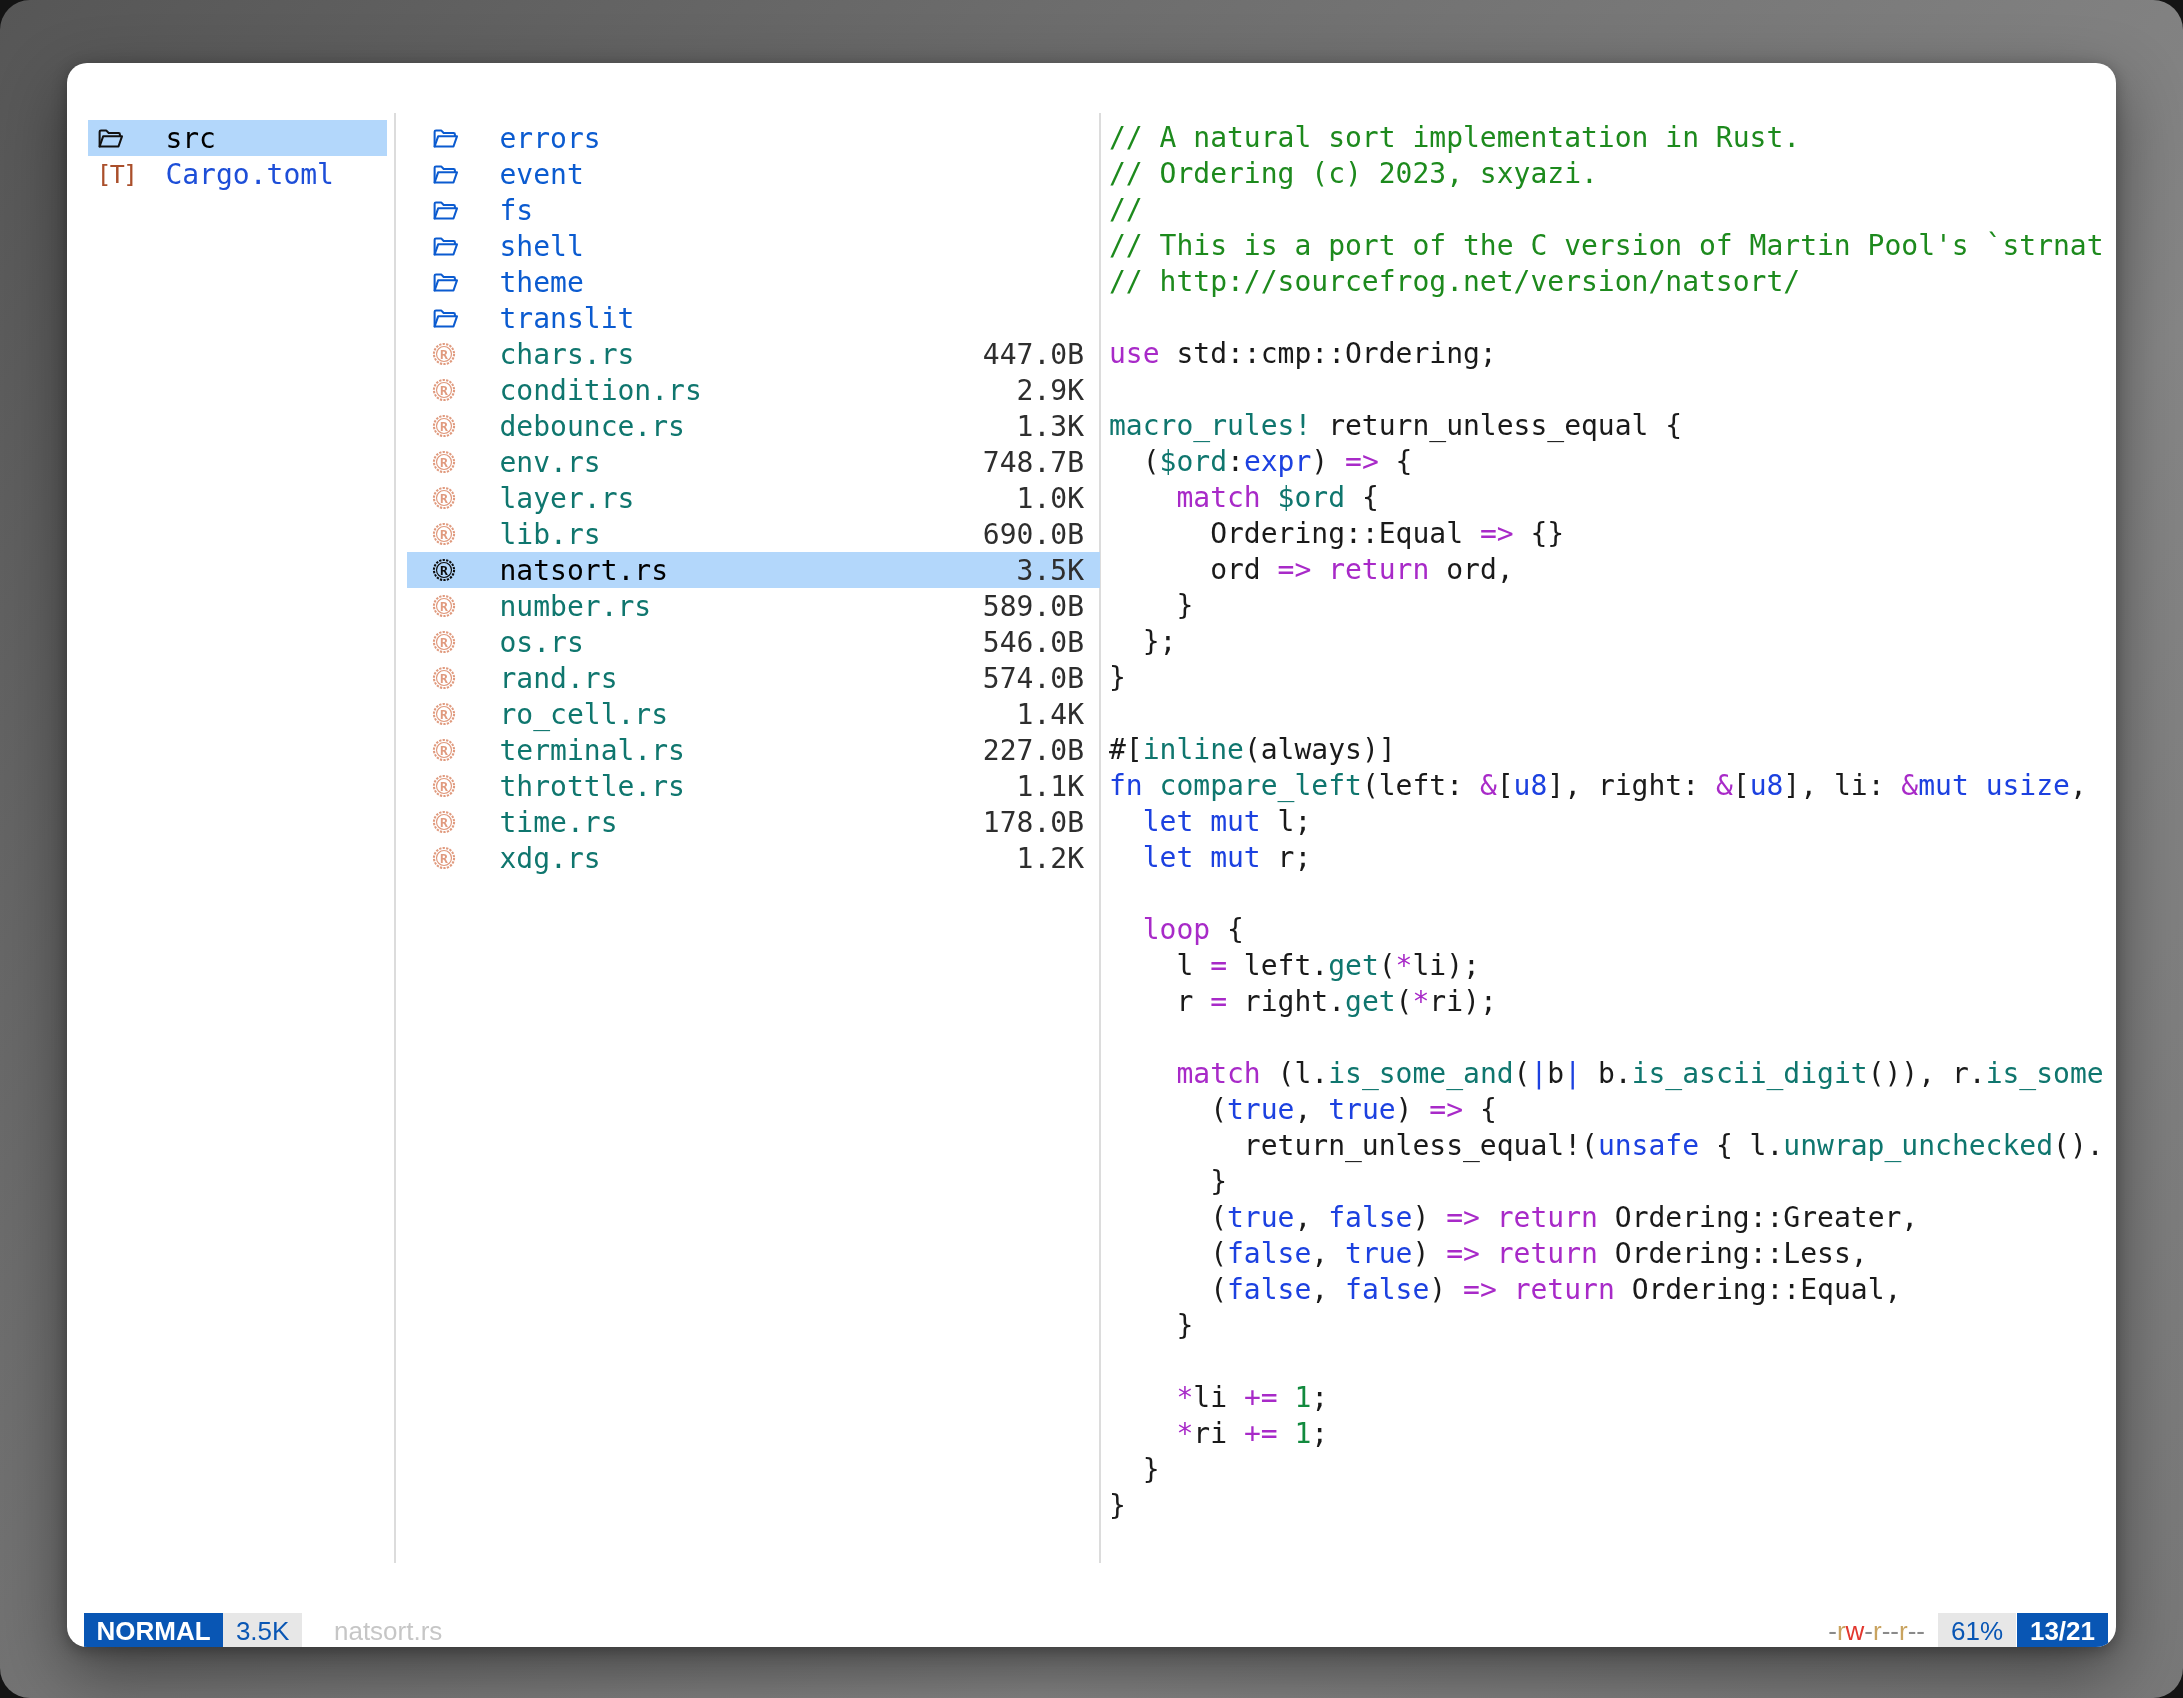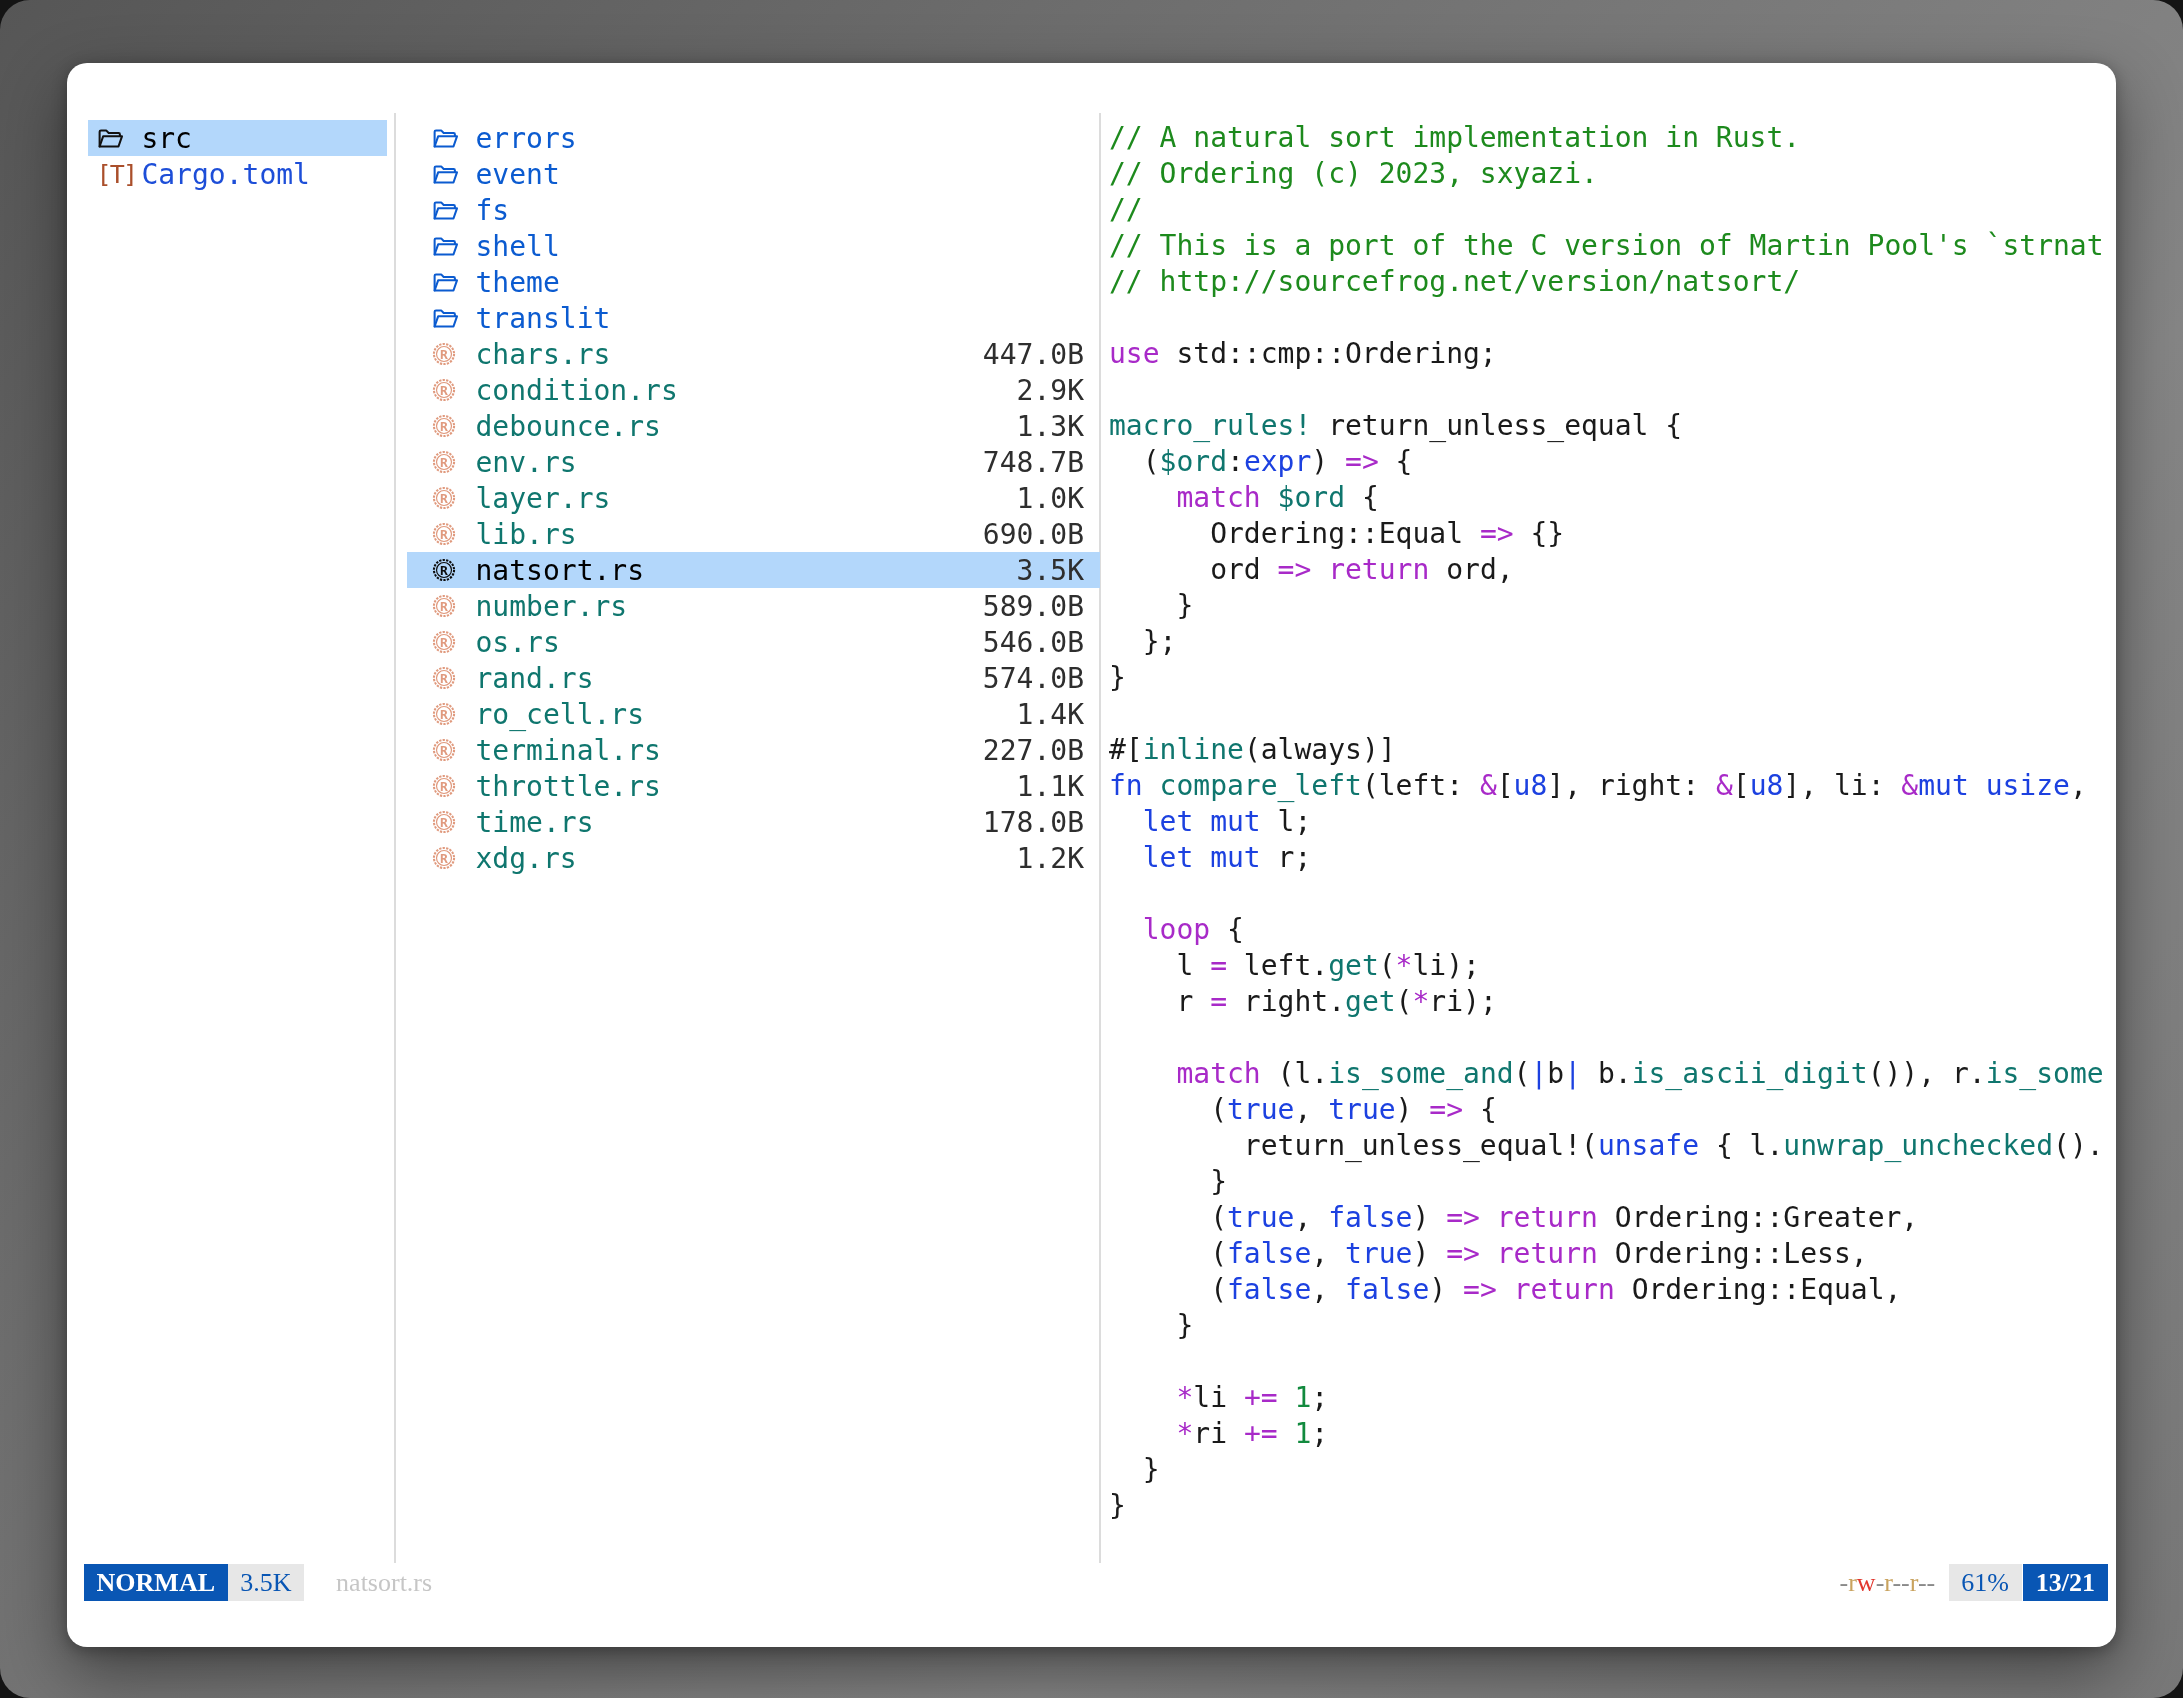--- a/index.html
+++ b/index.html
@@ -9,21 +9,21 @@
   .window{position:absolute;left:67px;top:63px;width:2049px;height:1584px;background:#ffffff;
     border-radius:20px;box-shadow:0 25px 67px rgba(0,0,0,.45),0 3.4px 15px rgba(0,0,0,.28);overflow:hidden;}
   .sep{position:absolute;top:50px;width:1.7px;height:1450px;background:#dcdcdc;}
   .sep-1{left:327px}.sep-2{left:1032px}
 
   .pane{position:absolute;top:57px;font-family:"DejaVu Sans Mono",monospace;font-size:28px;color:#1c1c1c;}
   .pane-parent{left:21px;width:299px;}
   .pane-current{left:340px;width:693px;}
   .pane-preview{left:1042px;width:1000px;height:1440px;overflow:hidden;}
 
-  .row{height:36px;display:flex;align-items:center;padding:0 16px 0 8.4px;box-sizing:border-box;}
+  .row{height:36px;display:flex;align-items:center;padding:0 16px 0 8.4px;box-sizing:border-box;gap:24px;}
   .pane-current .row{padding-left:23.5px;}
   .row.selected{background:#b3d7fb;}
   .row .icon{width:45px;flex:none;display:flex;align-items:center;}
   .row .label{white-space:pre;}
   .row .size{margin-left:auto;color:#2e2e2e;white-space:pre;}
   .row.folder{color:#0b5bd0;}
   .row.folder .label{color:#0b5bd0;}
   .row.file .icon{color:#e09a7e;}
   .row.file .label{color:#0f766e;}
   .row.file.selected .icon{color:#0d0d0d;}
@@ -34,22 +34,22 @@
   .pane-parent .row.selected .label{color:#000;}
 
   .code-line{height:36px;line-height:36px;white-space:pre;overflow:hidden;}
   .tok-d{color:#1a1a1a}
   .tok-c{color:#1d8a1d}
   .tok-k{color:#a82ac8}
   .tok-b{color:#1c41e0}
   .tok-f{color:#0f766e}
   .tok-n{color:#128a3e}
 
-  .statusbar{position:absolute;left:0;right:0;top:1501px;height:37px;display:flex;align-items:center;
-    padding:0 8.4px 0 17px;font-family:Liberation Serif, serif;font-size:26px;}
+  .statusbar{position:absolute;left:0;right:0;top:1550px;height:37px;display:flex;align-items:center;
+    padding:0 8.4px 0 17px;font-family:Liberation Sans, sans-serif;font-size:26px;}
   .chip{height:37px;display:flex;align-items:center;padding:0 12.6px;box-sizing:border-box;}
   .chip-blue{background:#0956b4;color:#ffffff;font-weight:bold;}
   .chip-gray{background:#e7e7e7;color:#0956b4;}
   .status-file{color:#c6c6c6;margin-left:32px;}
   .sb-spacer{flex:1;}
   .perms{white-space:pre;margin-right:13.4px;}
   .pm-dim{color:#8a8a8a}.pm-r{color:#c9a35f}.pm-w{color:#e2372e}
   .chip-pos{margin-left:1.7px;}
 </style>
 </head>

